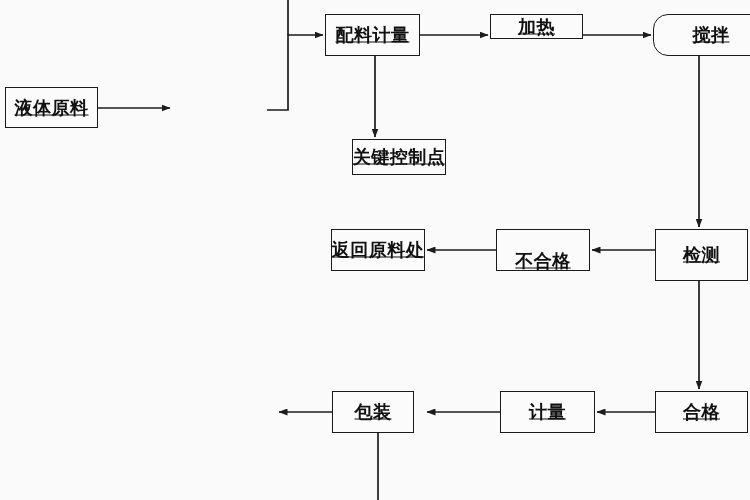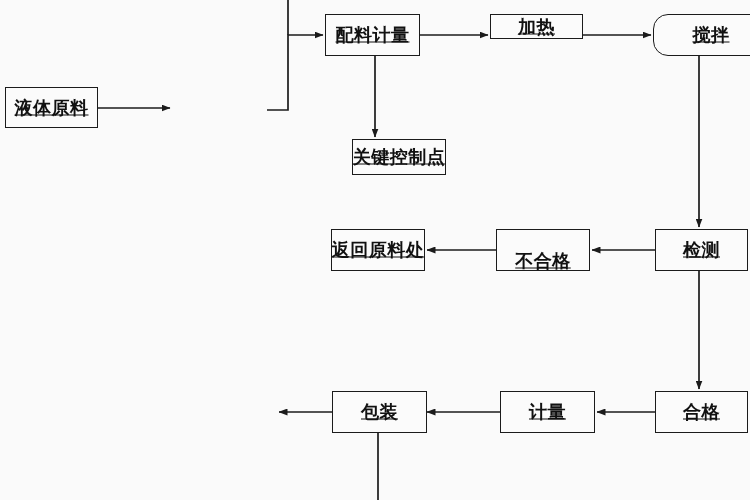--- a/index.html
+++ b/index.html
@@ -141,26 +141,26 @@
   </div>
 
   <div class="node" style="left:331px; top:229px; width:94px; height:42px;">
     <span class="node-label">返回原料处</span>
   </div>
 
   <div class="node" style="left:496px; top:229px; width:94px; height:42px;align-items:flex-end;">
     <span class="node-label">不合格</span>
   </div>
 
-  <div class="node" style="left:655px; top:229px; width:93px; height:42px;">
+  <div class="node" style="left:655px; top:229px; width:93px; height:52px;">
     <span class="node-label">检测</span>
   </div>
 
 
-  <div class="node" style="left:332px; top:391px; width:95px; height:42px;">
+  <div class="node" style="left:332px; top:391px; width:82px; height:42px;">
     <span class="node-label">包装</span>
   </div>
 
   <div class="node" style="left:500px; top:391px; width:95px; height:42px;text-align:center;">
     <span class="node-label">计量</span>
   </div>
 
   <div class="node" style="left:655px; top:391px; width:93px; height:42px;">
     <span class="node-label">合格</span>
   </div>

